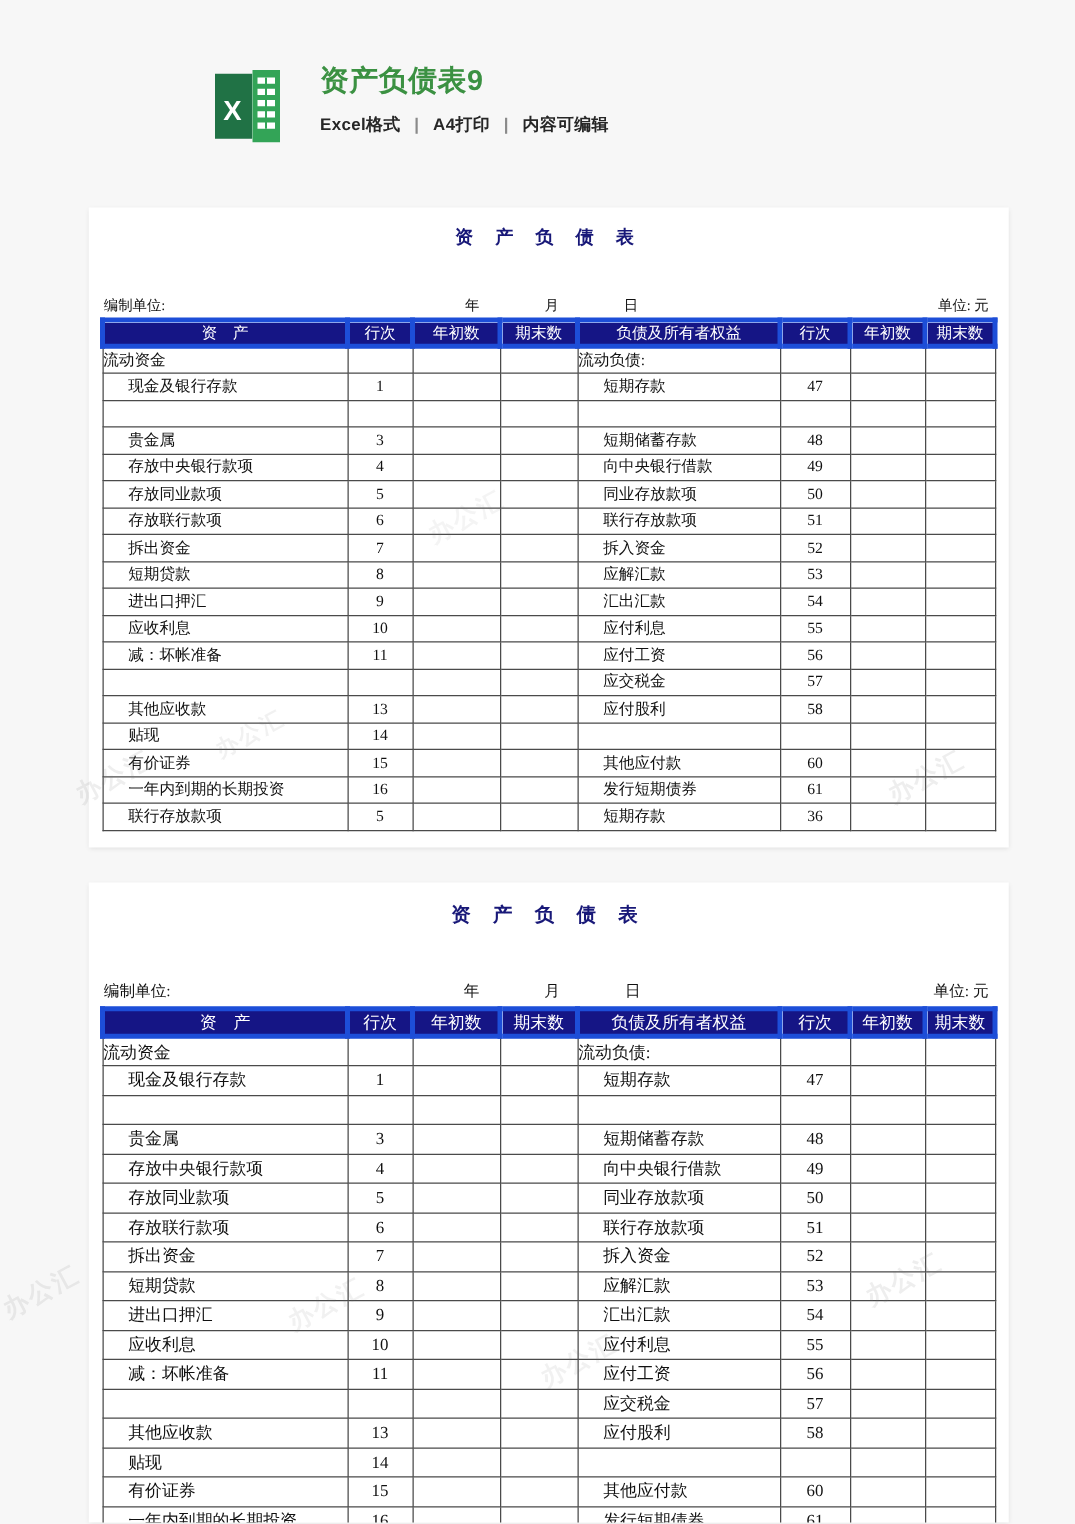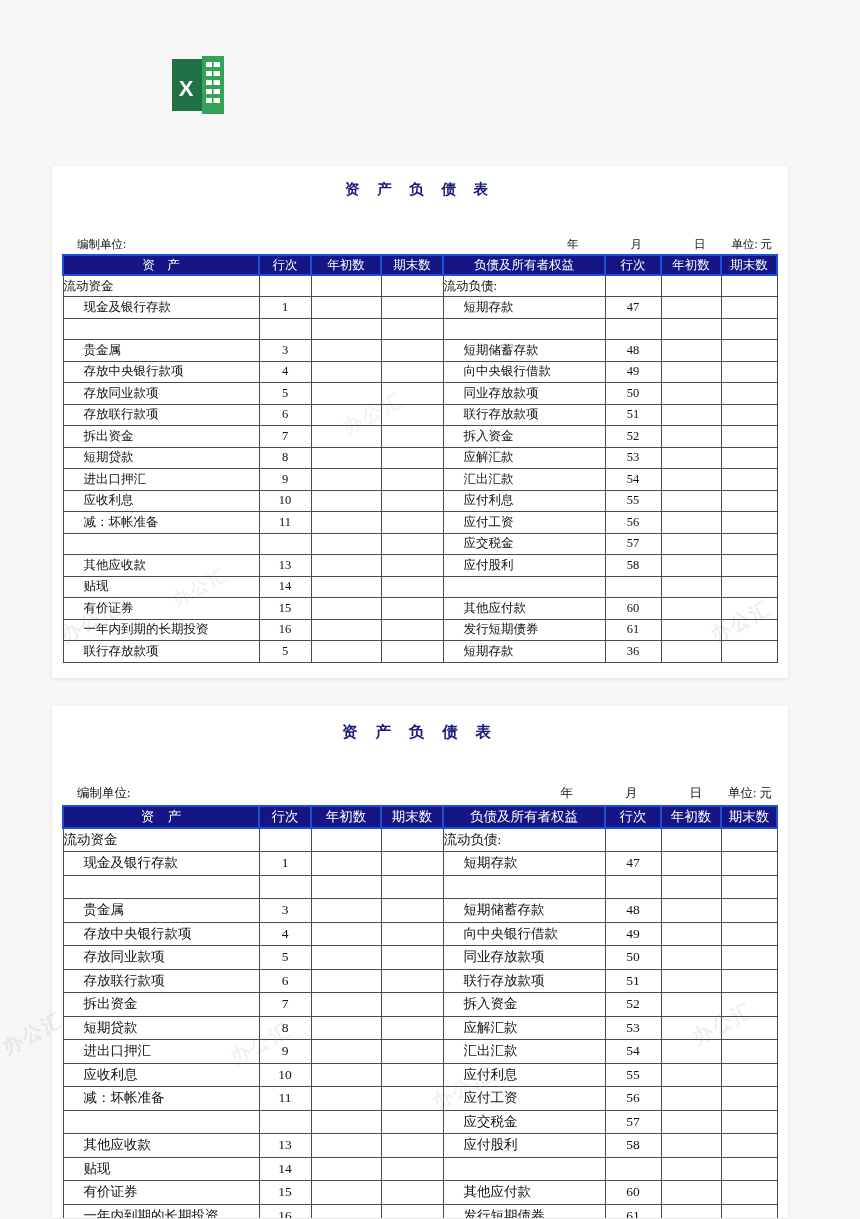--- a/index.html
+++ b/index.html
@@ -21,61 +21,60 @@
   .banner-title {
     font-size: 23px; font-weight: bold; color: #3b9142;
     letter-spacing: 0.5px; line-height: 1.1; margin: 0 0 14px 0;
     font-family: "Liberation Sans", "DejaVu Sans", sans-serif;
   }
   .banner-sub { font-size: 13.5px; font-weight: bold; color: #262626; letter-spacing: .3px; }
   .banner-sub .sep { color: #8a8a8a; font-weight: bold; padding: 0 11px; }
 
   
   .sheet {
-    position: absolute; left: 52px; width: 736px; background: #ffffff;
+    position: absolute; left: 71px; width: 736px; background: #ffffff;
     box-shadow: 0 1px 4px rgba(0,0,0,0.10);
     overflow: hidden;
   }
   .sheet-1 { top: 166px; height: 512px; }
   .sheet-2 { top: 706px; height: 512px; }
 
   .sheet-title {
     text-align: center; color: #181878; font-weight: bold;
     letter-spacing: 7px; font-family: "Liberation Serif", "DejaVu Serif", serif;
   }
   .s1 .sheet-title { font-size: 14.5px; padding-top: 14px; }
   .s2 .sheet-title { font-size: 15.5px; padding-top: 16px; }
 
   .meta-row {
     display: flex; align-items: flex-end; color: #111;
     font-family: "Liberation Serif", "DejaVu Serif", serif;
-    margin-left: 13px;
   }
   .s1 .meta-row { font-size: 11.5px; padding: 38px 16px 2px 12px; }
   .s2 .meta-row { font-size: 12.5px; padding: 42px 16px 3px 12px; }
   .meta-left { flex: 0 0 auto; }
-  .meta-mid { flex: 1 1 auto; text-align: right; letter-spacing: 0; }
+  .meta-mid { flex: 1 1 auto; text-align: center; letter-spacing: 0; }
   .meta-mid .ymd { display: inline-block; }
   .meta-mid .ymd span { padding: 0 26px; }
   .meta-right { flex: 0 0 auto; }
 
   table.bs { border-collapse: collapse; table-layout: fixed; margin: 0 auto; }
   .s1 table.bs { width: 714px; }
   .s2 table.bs { width: 714px; }
 
   table.bs th, table.bs td {
     border: 1px solid #4a4a4a;
     padding: 0; margin: 0;
     font-family: "Liberation Serif", "DejaVu Serif", serif;
     color: #111; background: #fff;
     overflow: hidden; white-space: nowrap;
   }
   table.bs thead th {
     background: #151585; color: #ffffff; font-weight: normal;
-    text-align: center; border: 2px solid #1d4ed8;
+    text-align: center; border: 4px solid #1d4ed8;
   }
   .s1 thead th { height: 20px; font-size: 12.5px; }
   .s2 thead th { height: 22px; font-size: 13.5px; }
   .s1 tbody td { height: 21.5px; font-size: 12.5px; }
   .s2 tbody td { height: 23.5px; font-size: 13.5px; }
 
   td.c-name { text-align: left; padding-left: 4px; }
   td.c-name.ind { padding-left: 20px; }
   td.c-num { text-align: center; }
   td.c-val { text-align: right; padding-right: 3px; }
@@ -123,20 +122,26 @@
             <rect x="34" y="15" width="14" height="5"></rect>
             <rect x="34" y="24" width="14" height="5"></rect>
             <rect x="34" y="33" width="14" height="5"></rect>
             <rect x="34" y="42" width="14" height="5"></rect>
           </g>
           <g fill="#33a457">
             <rect x="40" y="6" width="1.6" height="41"></rect>
           </g>
           <text x="14" y="40" text-anchor="middle" font-family="Liberation Sans, sans-serif" font-size="22" font-weight="bold" fill="#ffffff">X</text>
         </svg>
+      </div>
+      <div class="banner-text">
+        <div class="banner-title">资产负债表9</div>
+        <div class="banner-sub">
+          <span>Excel格式</span><span class="sep">|</span><span>A4打印</span><span class="sep">|</span><span>内容可编辑</span>
+        </div>
       </div>
     </div>
   </div>
 
   <div class="sheet sheet-1 s1">
     <div class="sheet-title">资 产 负 债 表</div>
     <div class="meta-row">
       <div class="meta-left">编制单位:</div>
       <div class="meta-mid">
         <span class="ymd"><span>年</span><span>月</span><span>日</span></span>

